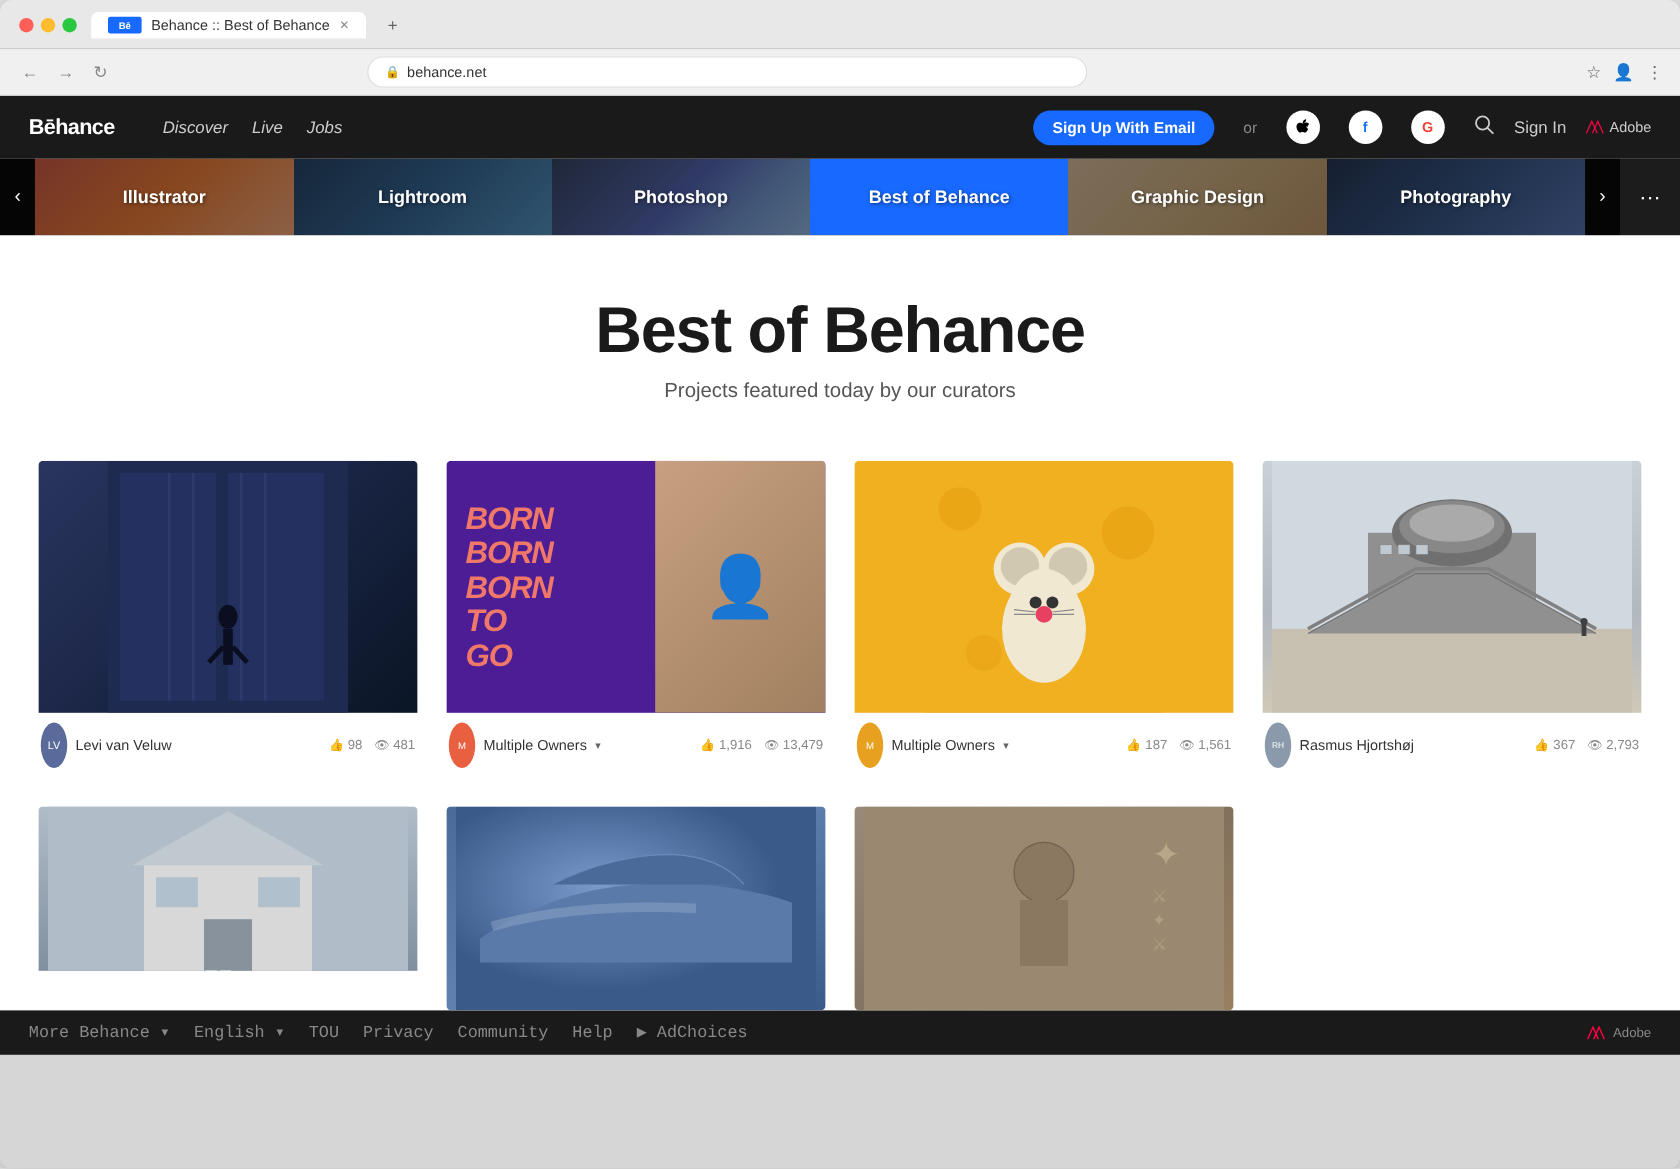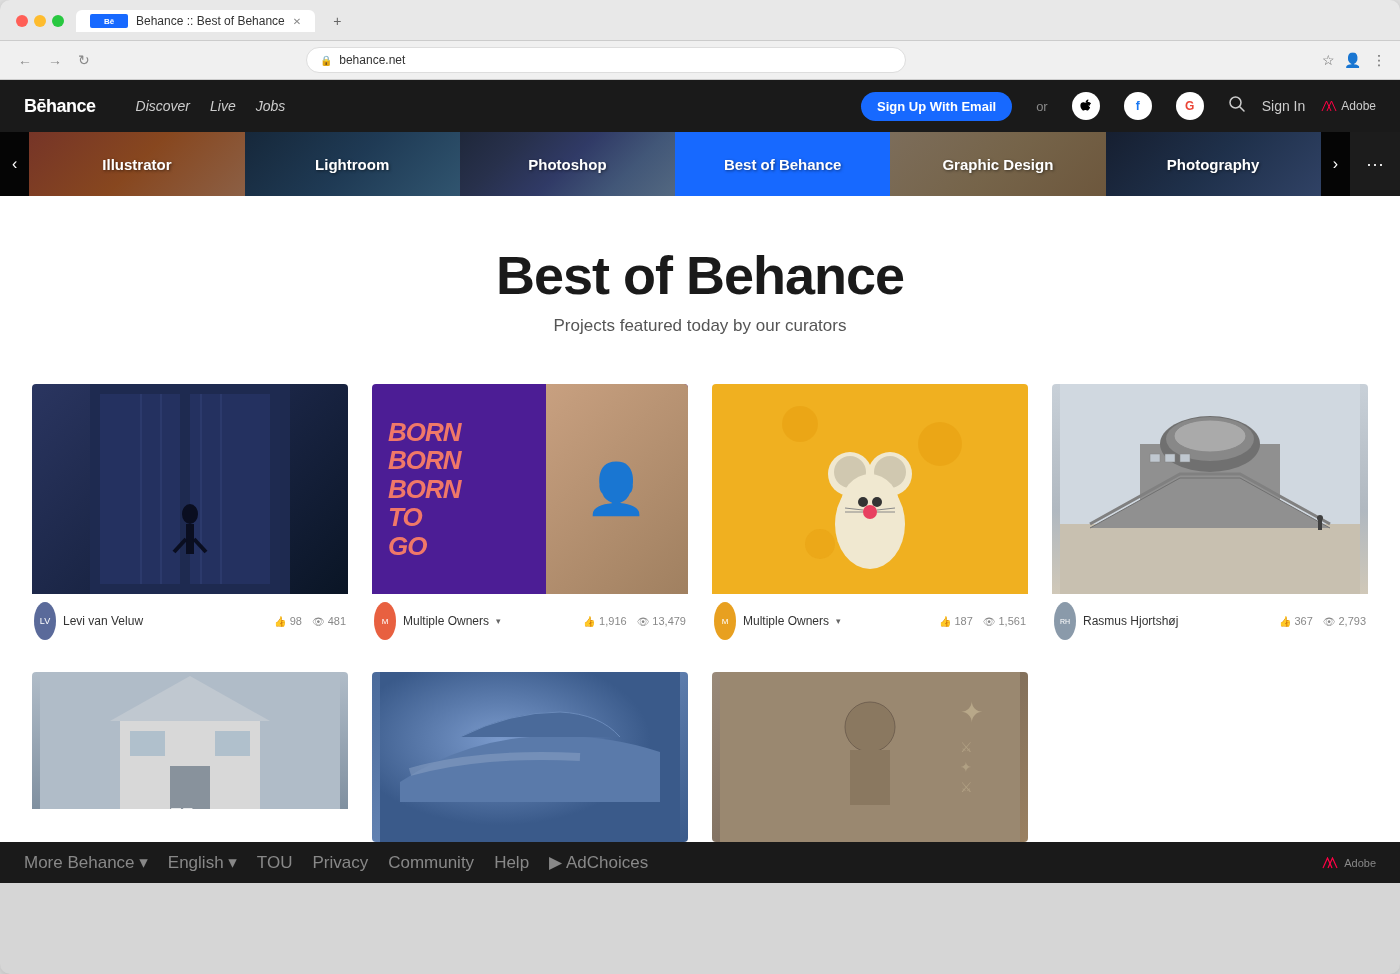--- a/index.html
+++ b/index.html
@@ -7,21 +7,21 @@
 
     
     .browser-outer { background: #d6d6d6; border-radius: 10px; width: 1400px; min-height: 974px; overflow: hidden; box-shadow: 0 4px 20px rgba(0,0,0,0.3); }
     .browser-titlebar { background: #e8e8e8; padding: 10px 16px 8px; display: flex; align-items: center; gap: 12px; border-bottom: 1px solid #ccc; }
     .browser-dots { display: flex; gap: 6px; }
     .browser-dot { width: 12px; height: 12px; border-radius: 50%; }
     .dot-red { background: #ff5f57; }
     .dot-yellow { background: #febc2e; }
     .dot-green { background: #28c840; }
     .browser-tab { background: #fff; border-radius: 6px 6px 0 0; padding: 4px 14px; font-size: 12px; color: #333; display: flex; align-items: center; gap: 8px; min-width: 180px; }
-    .tab-favicon { width: 38px; height: 14px; background: #1769ff; border-radius: 2px; display: flex; align-items: center; justify-content: center; color: white; font-size: 8px; font-weight: bold; }
+    .tab-favicon { width: 28px; height: 14px; background: #1769ff; border-radius: 2px; display: flex; align-items: center; justify-content: center; color: white; font-size: 8px; font-weight: bold; }
     .tab-close { color: #888; font-size: 10px; cursor: pointer; }
     .tab-new { background: none; border: none; font-size: 14px; color: #666; cursor: pointer; padding: 2px 6px; }
     .browser-nav { background: #f0f0f0; padding: 6px 14px; display: flex; align-items: center; gap: 8px; border-bottom: 1px solid #ccc; }
     .nav-btn { background: none; border: none; color: #888; cursor: pointer; padding: 4px; font-size: 14px; }
     .address-bar { flex: 1; background: #fff; border: 1px solid #ddd; border-radius: 16px; padding: 5px 14px; font-size: 12px; color: #333; display: flex; align-items: center; gap: 6px; max-width: 600px; margin: 0 auto; }
     .lock-icon { color: #888; font-size: 10px; }
     .nav-icons { display: flex; gap: 10px; margin-left: auto; }
     .nav-icon-btn { background: none; border: none; color: #666; cursor: pointer; font-size: 14px; }
 
     
@@ -67,21 +67,21 @@
     .card-author { display: flex; align-items: center; gap: 7px; }
     .card-avatar { width: 22px; height: 38px; border-radius: 50%; background: #ccc; flex-shrink: 0; display: flex; align-items: center; justify-content: center; font-size: 9px; color: #666; overflow: hidden; }
     .card-author-name { font-size: 12px; color: #333; font-weight: 500; }
     .card-stats { display: flex; gap: 10px; align-items: center; }
     .stat { display: flex; align-items: center; gap: 3px; font-size: 11px; color: #888; }
     .stat-icon { font-size: 10px; }
     .dropdown-arrow { font-size: 9px; color: #666; cursor: pointer; }
 
     
     .footer { background: #1a1a1a; padding: 10px 24px; display: flex; align-items: center; gap: 20px; flex-wrap: wrap; }
-    .footer-link { color: #888; font-size: 17px; text-decoration: none; cursor: pointer; }
+    .footer-link { color: #888; font-size: 14px; text-decoration: none; cursor: pointer; font-family: Liberation Mono, monospace; }
     .footer-right { margin-left: auto; display: flex; align-items: center; gap: 6px; }
     .footer-adobe { color: #888; font-size: 11px; }
 
     
     .cat-illustrator { background: linear-gradient(135deg, #c8523a, #e8732a, #f0a070); }
     .cat-lightroom { background: linear-gradient(135deg, #1a3a5c, #2a5c8c, #4a8cbc); }
     .cat-photoshop { background: linear-gradient(135deg, #2a3a5c, #3a4a7c, #4a5cac, #6a90cc, #8ab0dc); }
     .cat-graphic { background: linear-gradient(135deg, #d4b896, #c8a878, #b89060); }
     .cat-photography { background: linear-gradient(135deg, #1a2a4a, #2a4a7a, #4a6aaa); }
 

